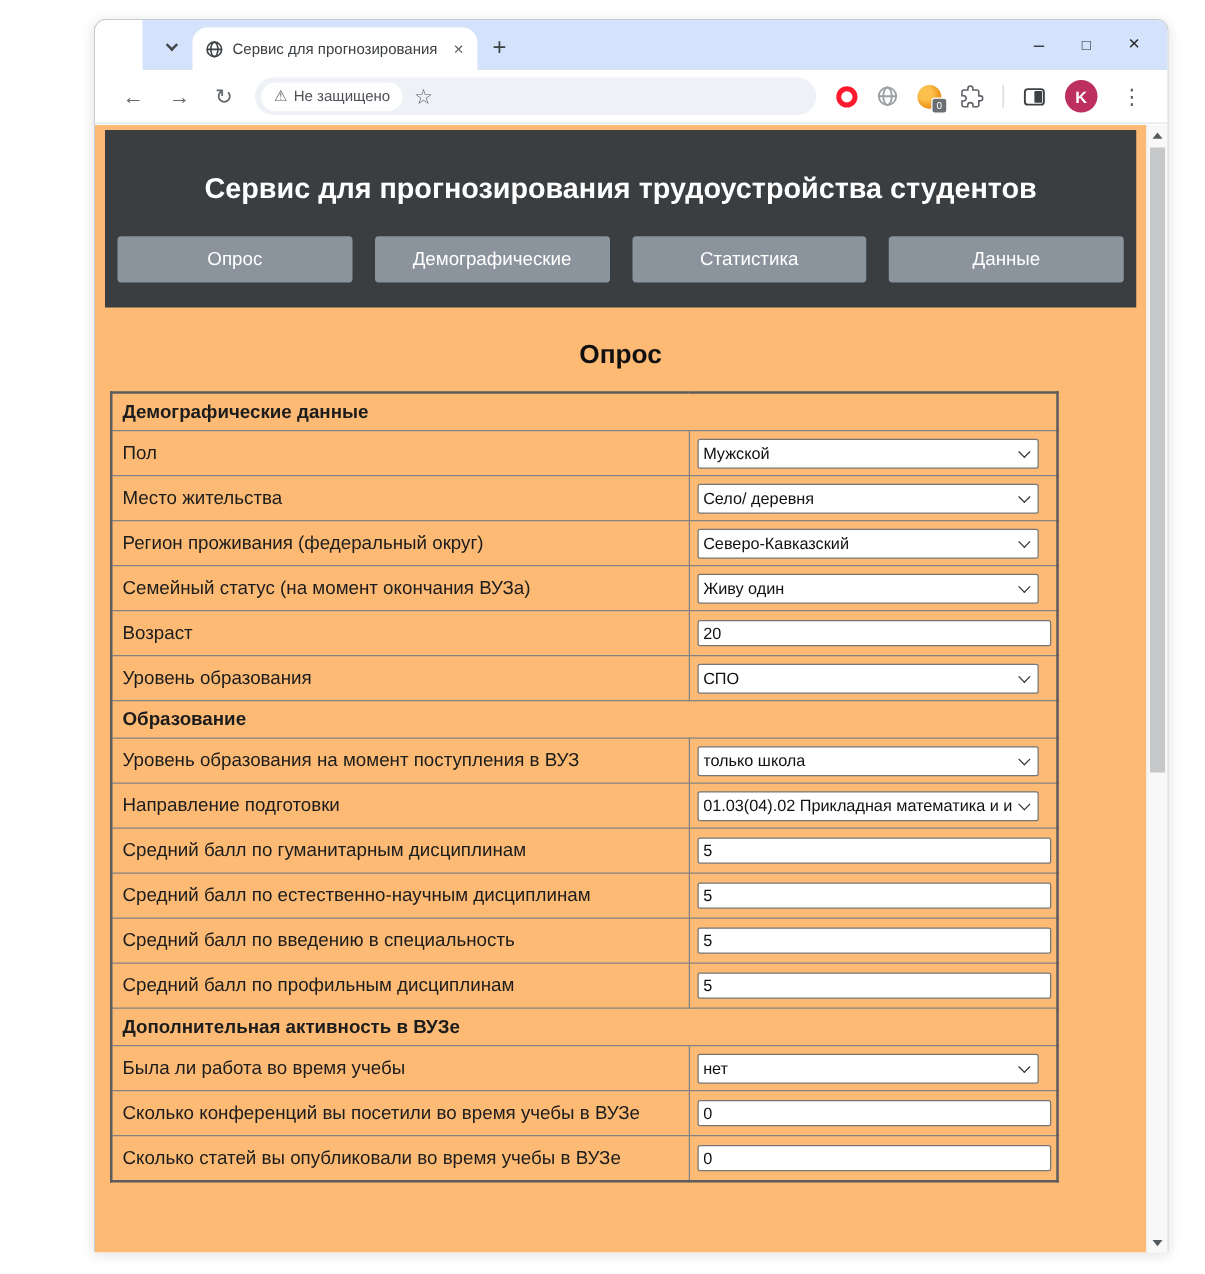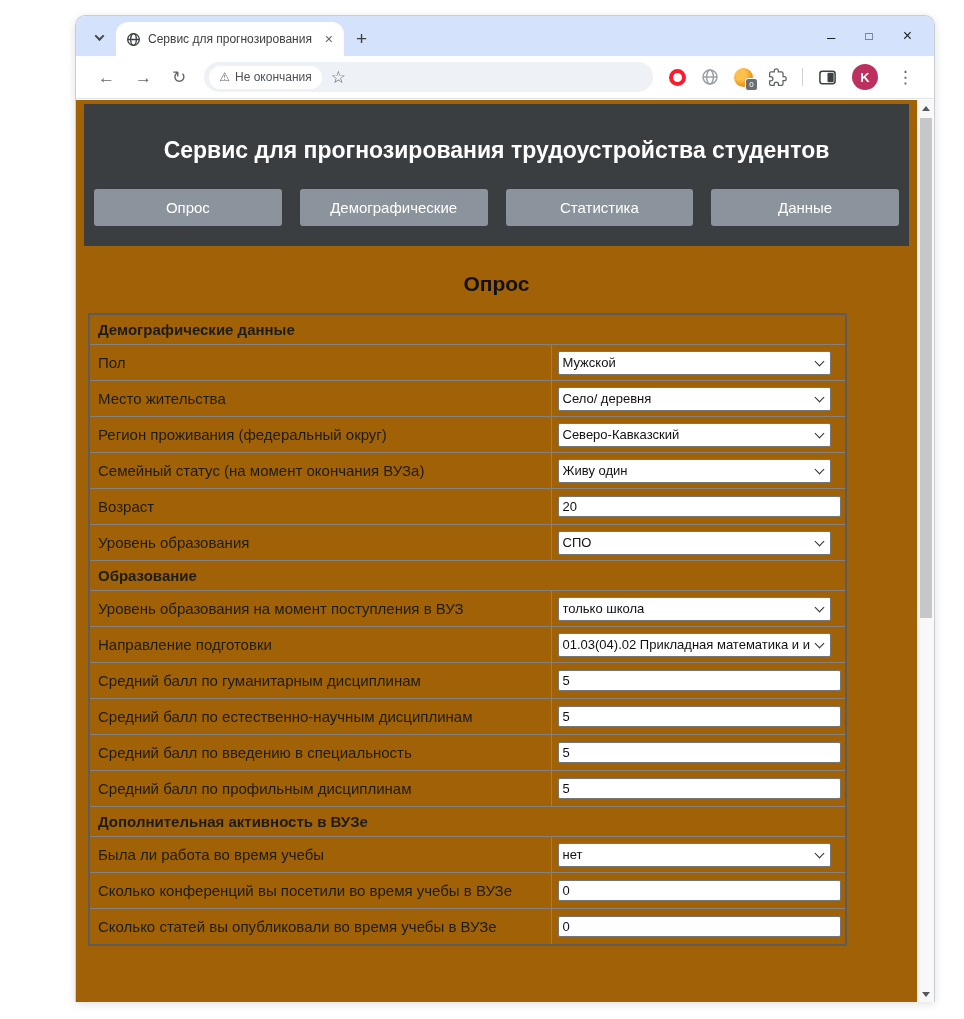--- a/index.html
+++ b/index.html
@@ -7,21 +7,21 @@
 
   .screen { position:relative; width:964px; height:1019px; background:#fff; overflow:hidden; }
 
   .browser-window {
     position:absolute; left:75px; top:15px; width:860px; height:987px;
     border:1px solid #c8cdd3; border-bottom:none; border-radius:10px 10px 0 0;
     box-shadow:0 2px 10px rgba(0,0,0,.12); overflow:hidden; background:#fff;
   }
 
   
-  .tabstrip { height:40px; background:var(--tabstrip-bg,#d5e2fb); display:flex; align-items:flex-end; position:relative; }
+  .tabstrip { height:40px; background:var(--tabstrip-bg,#d5e2fb); display:flex; align-items:flex-end; position:relative;margin-left:38px; }
   .tab-search-btn { width:26px; height:26px; margin:0 4px 6px 10px; display:flex; align-items:center; justify-content:center; border-radius:6px; cursor:pointer; }
   .chev { width:7px; height:7px; border-right:2px solid #44474b; border-bottom:2px solid #44474b; transform:rotate(45deg) translate(-1px,-1px); }
   .tab { width:228px; height:34px; background:#fff; border-radius:12px 12px 0 0; display:flex; align-items:center; padding:0 8px 0 10px; gap:7px; }
   .tab-title { flex:1; font-size:12px; color:#3c4043; white-space:nowrap; overflow:hidden; }
   .tab-close { font-size:14px; color:#5f6368; line-height:1; padding:1px 3px; border-radius:50%; cursor:pointer; }
   .new-tab { font-size:19px; color:#3c4043; margin:0 0 8px 12px; line-height:1; cursor:pointer; }
   .win-controls { margin-left:auto; display:flex; align-items:center; gap:30px; padding:0 22px 12px 0; color:#1f2023; }
   .win-controls span { cursor:pointer; line-height:1; }
   .wc-min { font-size:15px; } .wc-max { font-size:12px; } .wc-close { font-size:16px; }
 
@@ -40,21 +40,21 @@
   .ext-orange { position:relative; width:19px; height:19px; border-radius:50%;
     background:radial-gradient(circle at 35% 35%, #fbc04d 0 30%, #f09a1f 60%, #e07b00 100%); cursor:pointer; }
   .ext-badge { position:absolute; right:-5px; bottom:-4px; min-width:13px; height:13px; background:#6b6f73; border:1.5px solid #fff;
     border-radius:3px; color:#fff; font-size:8px; display:flex; align-items:center; justify-content:center; }
   .tb-divider { width:1px; height:18px; background:#d0d3d6; }
   .avatar { width:26px; height:26px; border-radius:50%; background:var(--avatar-bg,#bc2f5f); color:#fff; font-size:13px; font-weight:bold;
     display:flex; align-items:center; justify-content:center; cursor:pointer; }
   .kebab { font-size:17px; color:#5f6368; padding:2px 4px; cursor:pointer; }
 
   
-  .viewport { position:absolute; top:84px; left:0; right:17px; bottom:0; overflow:hidden; background:#a16207; }
+  .viewport { position:absolute; top:84px; left:0; right:17px; bottom:0; overflow:hidden; background:#fdba74; }
   .page-body { margin:4px 8px 0 8px; }
 
   .app-header { background:var(--header-bg,#3a3e41); text-align:center; }
   .app-title { color:#fff; font-size:23px; font-weight:bold; padding:33px 20px 0; margin-bottom:25px; }
   .nav-row { display:flex; gap:18px; padding:0 10px 20px; }
   .nav-btn { flex:1; height:37px; background:var(--nav-button-bg,#8b949c); border:none; border-radius:3px;
     color:#fff; font-size:15px; font-family:inherit; cursor:pointer; }
 
   .page-title { text-align:center; font-size:21px; font-weight:bold; color:#111; margin:26px 0 17px; }
 
@@ -112,21 +112,21 @@
       </div>
     </div>
 
     <div class="toolbar">
       <span class="nav-ico">←</span>
       <span class="nav-ico">→</span>
       <span class="nav-ico">↻</span>
       <div class="omnibox">
         <span class="sec-chip">
           <span class="warn-ico">⚠</span>
-          <span class="sec-label">Не окончания</span>
+          <span class="sec-label">Не защищено</span>
         </span>
         <span class="star-ico">☆</span>
       </div>
       <div class="ext-area">
         <span class="opera-o"></span>
         <span class="ext-globe">
           <svg width="18" height="18" viewBox="0 0 16 16">
               <g fill="none" stroke="#9aa0a6" stroke-width="1.3">
             <circle cx="8" cy="8" r="6.2"></circle>
                 <path d="M1.8 8h12.4"></path>

